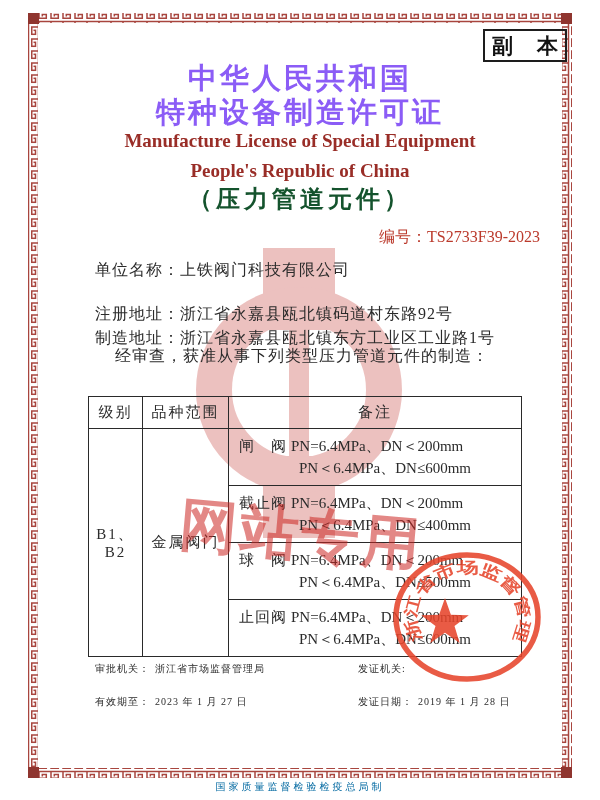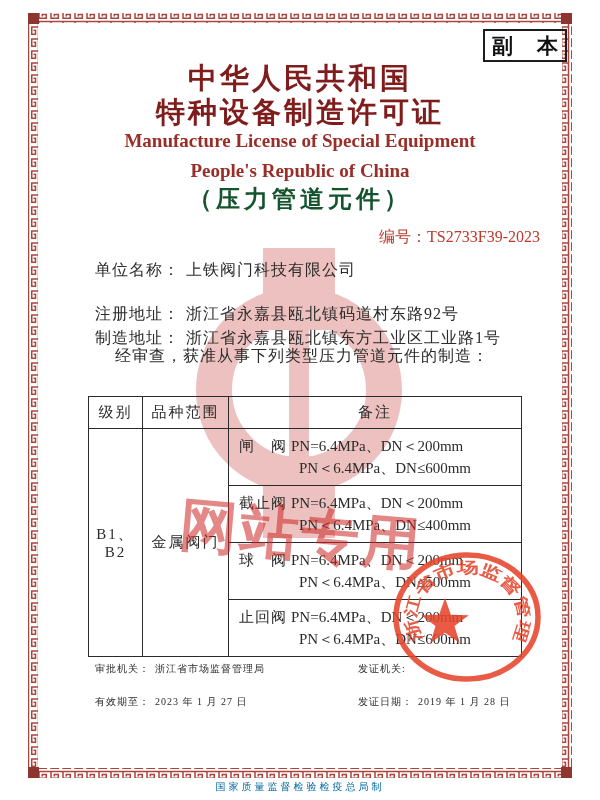--- a/index.html
+++ b/index.html
@@ -12,30 +12,30 @@
   .frame{left:0;top:0;z-index:0;}
   
   .badge{
     left:483px;top:29px;width:66px;height:29px;border:2px solid #1d1d1d;
     display:flex;align-items:center;justify-content:space-between;
     padding:0 7px;font-size:21px;font-weight:bold;color:#111;z-index:2;
   }
   
   .cline{left:0;width:100%;text-align:center;z-index:2;}
   .t-cn{font-family:"Liberation Sans","DejaVu Sans",sans-serif;font-weight:bold;
-        font-size:29px;color:#7f1d1d;letter-spacing:3px;}
+        font-size:29px;color:#8b5cf6;letter-spacing:3px;}
   .t1{top:59px;} .t2{top:93px;}
   .t-en{font-weight:bold;font-size:19px;color:#992d27;}
   .e1{top:130px;} .e2{top:153px;margin-top:7px;}
   .sub{top:183px;font-size:24px;color:#14532d;letter-spacing:4px;font-weight:bold;
        font-family:"Liberation Sans","DejaVu Sans",sans-serif;}
   .lic{top:227px;right:60px;font-size:16px;color:#bb3a2c;z-index:2;margin-left:33px;}
   
   .field{left:95px;font-size:16px;z-index:2;letter-spacing:1px;}
-  .field .lab{margin-right:6px;}
+  .field .lab{margin-right:0;}
   .f1{top:260px;} .f2{top:304px;} .f3{top:328px;}
   .stm{left:115px;top:346px;font-size:16px;z-index:2;letter-spacing:1px;}
   
   .tbl-wrap{left:88px;top:396px;z-index:2;}
   table.lic-tbl{border-collapse:collapse;table-layout:fixed;width:433px;}
   table.lic-tbl td{border:1.4px solid #2a2a2a;font-size:15px;vertical-align:middle;}
   td.hd{height:29px;text-align:center;letter-spacing:2px;}
   td.grade,td.cat{text-align:center;letter-spacing:2px;}
   td.remark{height:49px;padding:4px 4px 3px 10px;}
   .r1{display:flex;align-items:baseline;}

